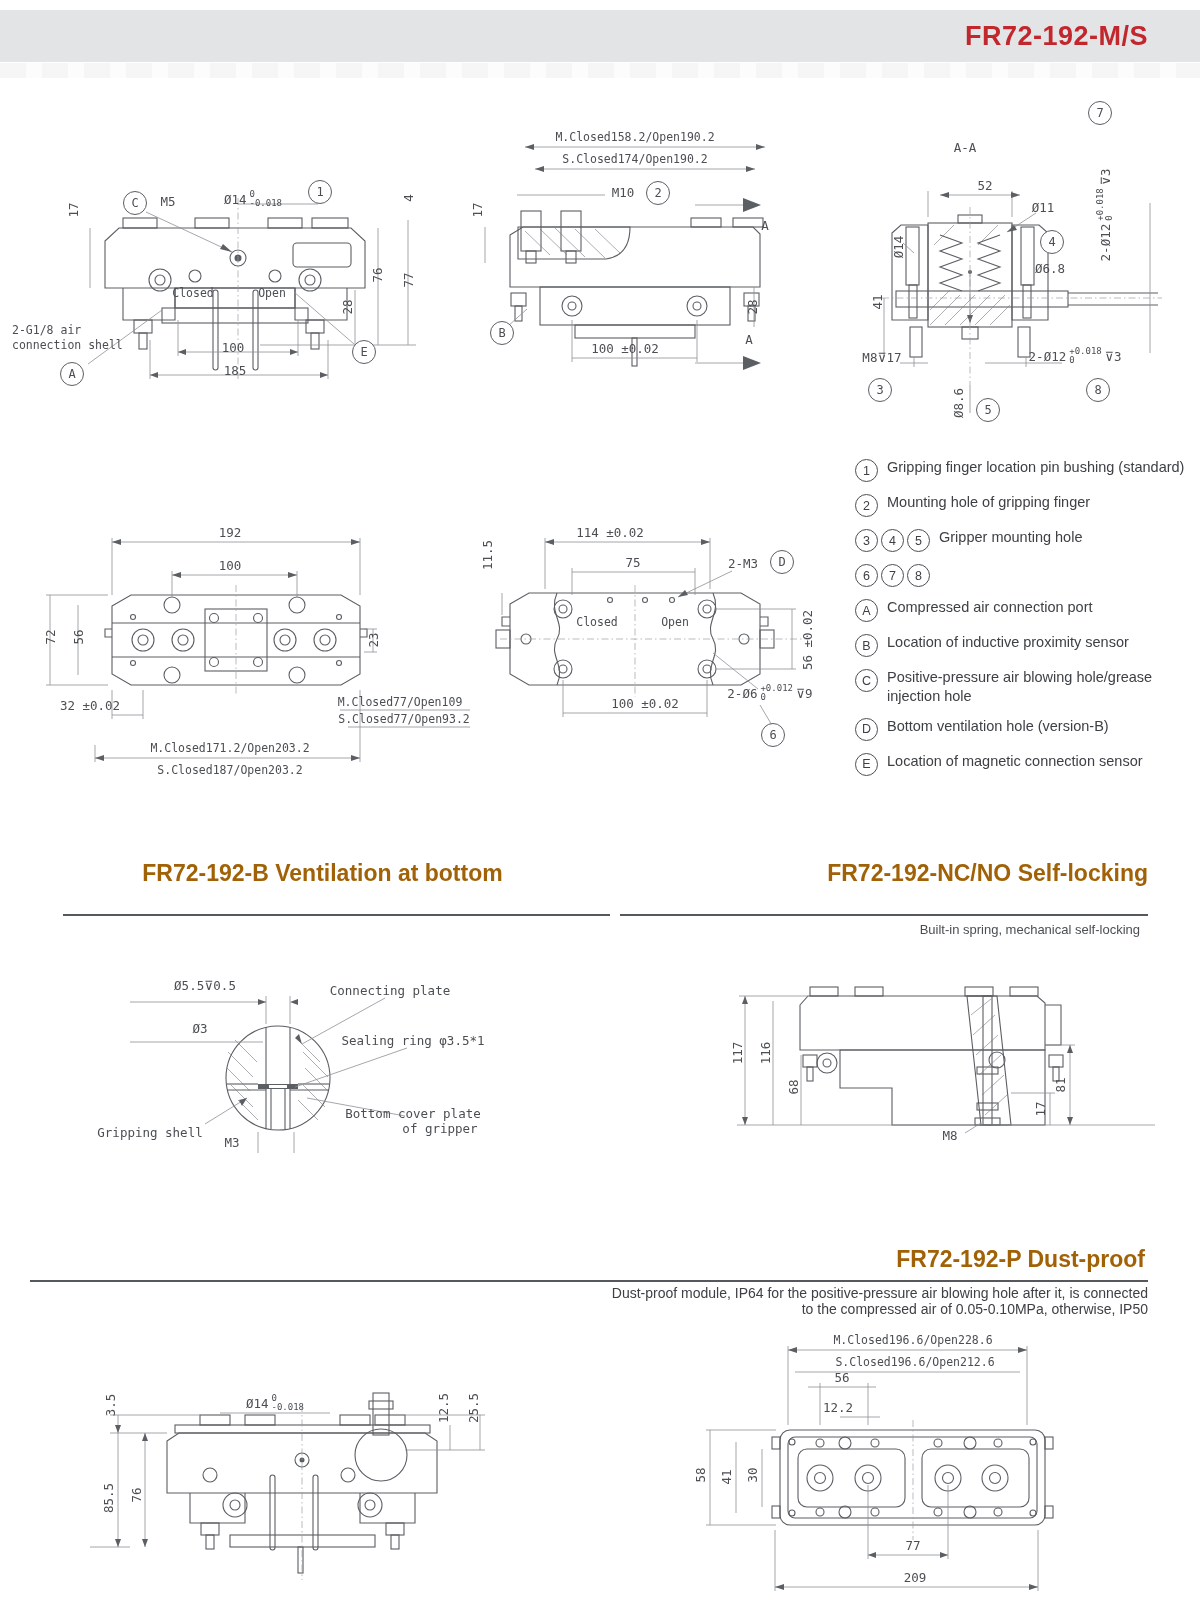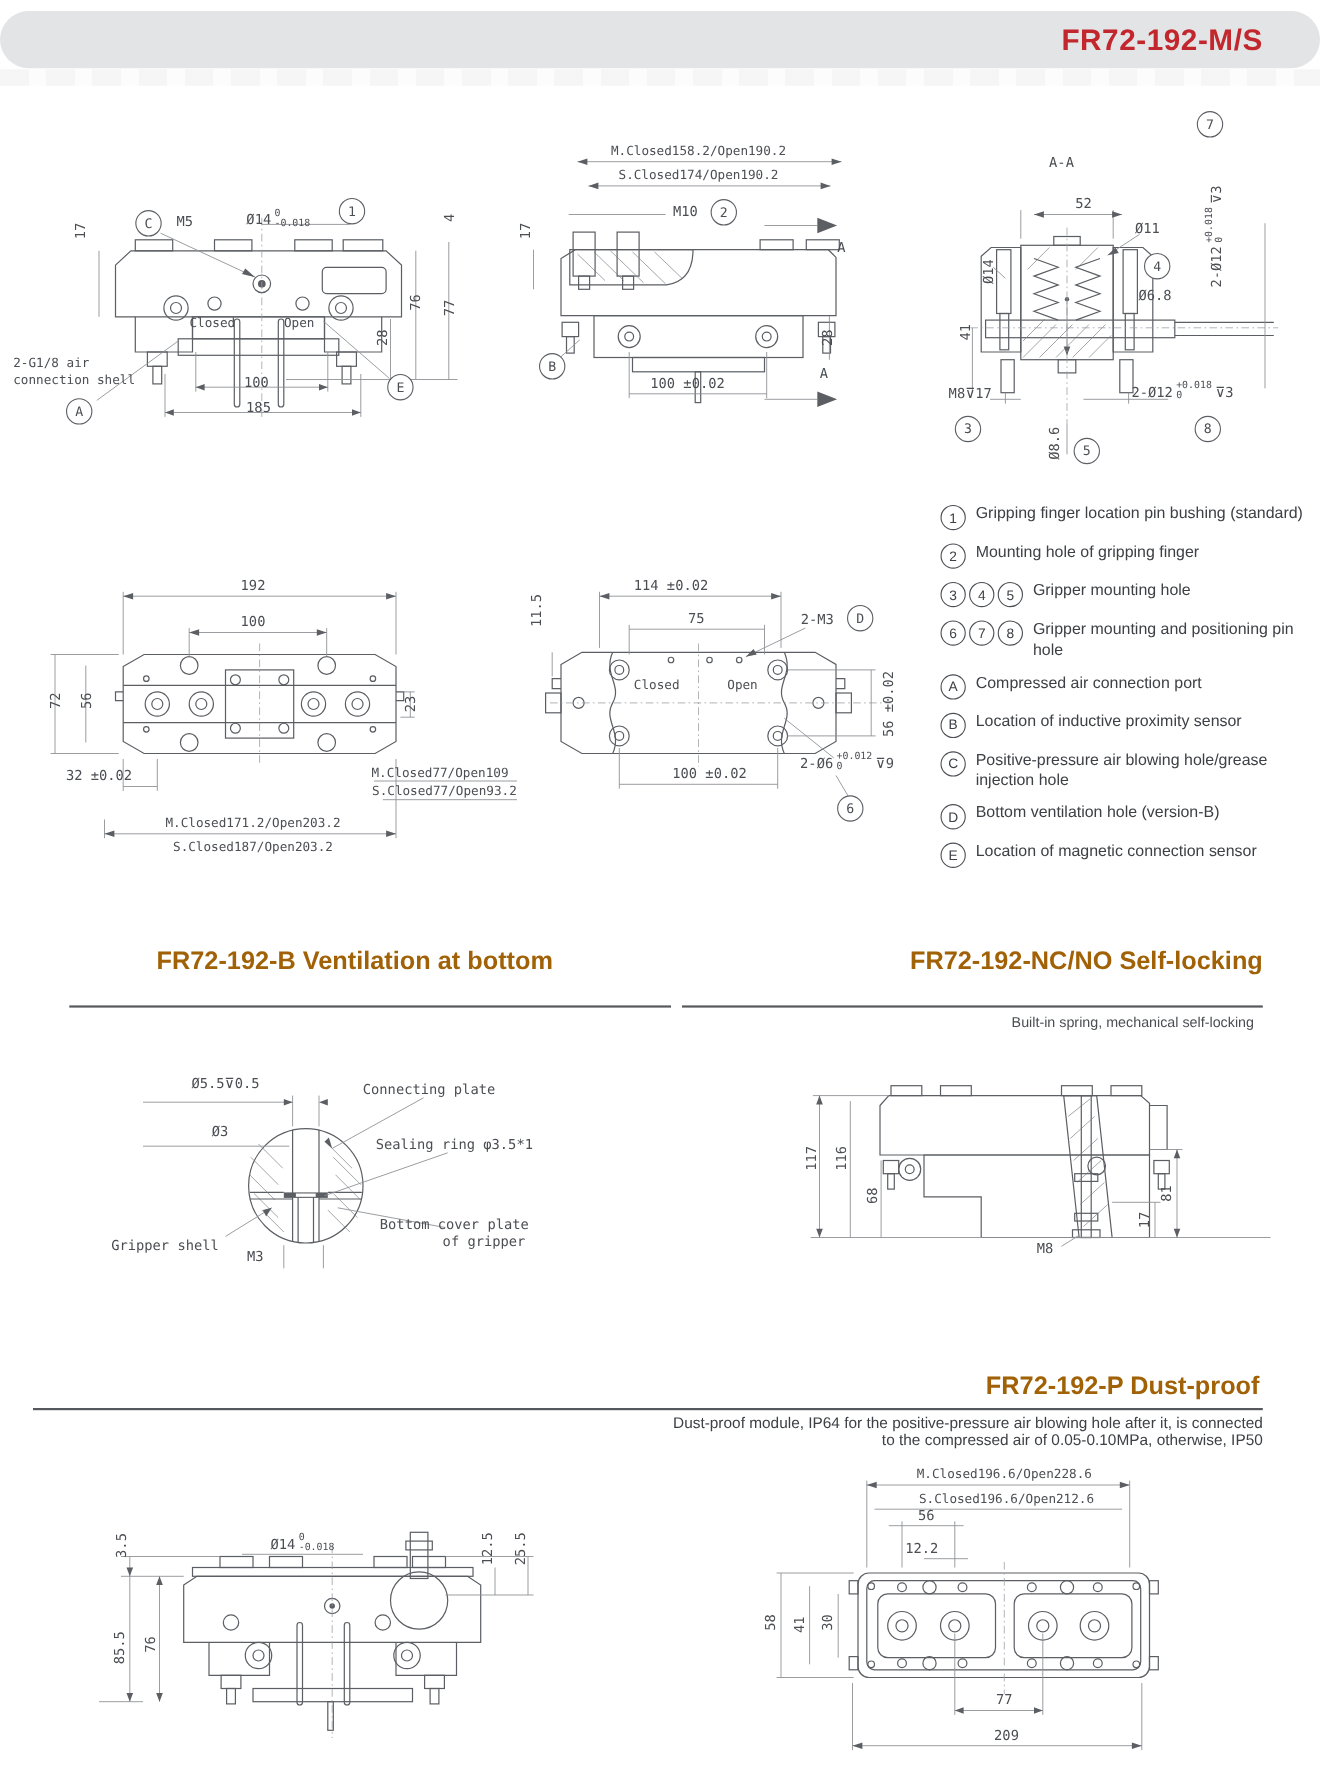--- a/index.html
+++ b/index.html
@@ -1,19 +1,19 @@
 <!DOCTYPE html>
 <html><head>
 <meta charset="utf-8">
 <style>
   html,body{margin:0;padding:0;background:#fff;}
   #page{position:relative;width:1200px;height:1611px;background:#fff;overflow:hidden;
         font-family:"Liberation Sans",sans-serif;}
   
-  .topbar{position:absolute;left:0;top:10px;width:1200px;height:52px;background:#e3e4e6;border-radius:26px;}
+  .topbar{position:absolute;left:0;top:10px;width:1200px;height:52px;background:#e3e4e6;}
   .topbar .title{position:absolute;right:52px;top:0;line-height:52px;font-size:27px;font-weight:bold;
         color:#c1272d;letter-spacing:.5px;}
   .wm{position:absolute;left:0;top:63px;width:1200px;height:15px;opacity:.5;
       background:repeating-linear-gradient(90deg,#ececee 0 26px,#f9f9fa 26px 42px);}
   
   .draw{position:absolute;}
   .draw svg{position:absolute;left:0;top:0;}
   
   .lbl{position:absolute;transform:translate(-50%,-50%);font-family:"DejaVu Sans Mono",monospace;
        font-size:12.5px;color:#4b4e53;white-space:nowrap;z-index:3;background:transparent;}
@@ -438,21 +438,20 @@
           <span class="badge">5</span>
         </div>
         <div class="legend-text">Gripper mounting hole</div>
       </div>
       <div class="legend-row">
         <div class="badges">
           <span class="badge">6</span>
           <span class="badge">7</span>
           <span class="badge">8</span>
         </div>
-        <div class="legend-text">Gripper mounting and positioning pin hole</div>
       </div>
       <div class="legend-row">
         <div class="badges">
           <span class="badge">A</span>
         </div>
         <div class="legend-text">Compressed air connection port</div>
       </div>
       <div class="legend-row">
         <div class="badges">
           <span class="badge">B</span>
@@ -529,21 +528,21 @@
         <polygon class="f" points="195,62 203,59 203,65"></polygon>
       <polygon class="f" points="207,104 200,98 204,94"></polygon>
         <polygon class="f" points="152,158 144,160 147,166"></polygon>
     </svg>
     <span class="lbl" style="left:110px;top:45px">Ø5.5⊽0.5</span>
     <span class="lbl" style="left:105px;top:88px">Ø3</span>
     <span class="lbl" style="left:295px;top:50px">Connecting plate</span>
     <span class="lbl" style="left:318px;top:100px">Sealing ring φ3.5*1</span>
     <span class="lbl" style="left:318px;top:173px">Bottom cover plate</span>
     <span class="lbl" style="left:345px;top:188px">of gripper</span>
-    <span class="lbl" style="left:55px;top:192px">Gripper shell</span>
+    <span class="lbl" style="left:55px;top:192px">Gripping shell</span>
     <span class="lbl" style="left:137px;top:202px">M3</span>
   </div>
 
   <div class="draw" style="left:715px;top:975px;width:460px;height:170px">
     <svg width="460" height="170" viewBox="0 0 460 170">
       <g class="b">
         <rect x="95" y="12" width="28" height="9"></rect>
           <rect x="140" y="12" width="28" height="9"></rect>
         <rect x="250" y="12" width="28" height="9"></rect>
           <rect x="295" y="12" width="28" height="9"></rect>

